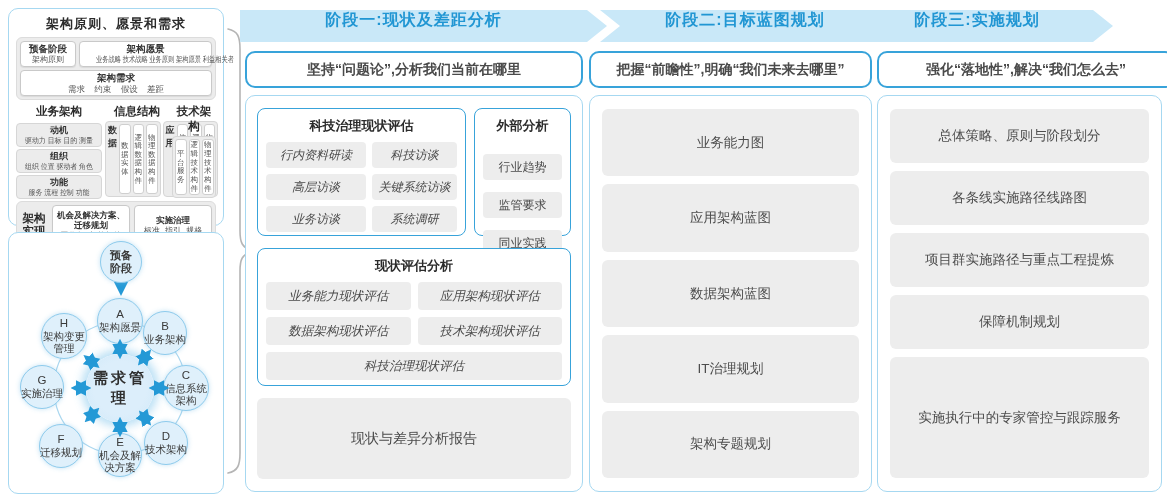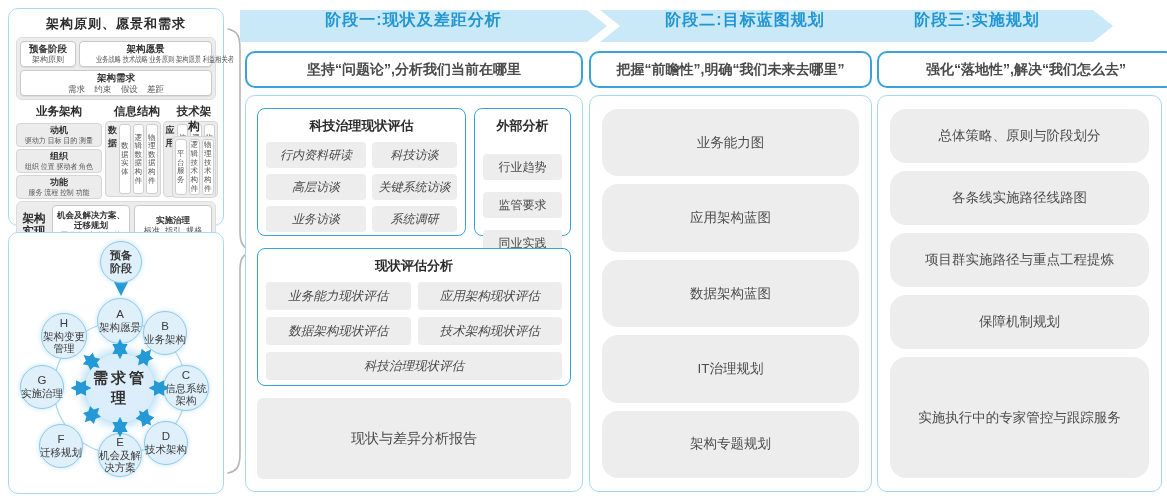--- a/index.html
+++ b/index.html
@@ -99,21 +99,21 @@
   .chip{background:#ededed;border-radius:4px;display:flex;align-items:center;justify-content:center;
         font-size:12px;color:#4a4a4a;min-height:24px;padding:1px 2px;text-align:center;}
   .external{width:97px;display:flex;flex-direction:column;}
   .external .chip{flex:1;margin-top:12px;}
   .assess{height:138px;}
   .assess .grid2{grid-template-columns:1fr 1fr;gap:7px;}
   .assess .chip{min-height:26px;font-size:12.5px;}
   .chip-wide{grid-column:1 / -1;}
   .report-box{flex:1;background:#ededed;border-radius:6px;display:flex;align-items:center;justify-content:center;
               font-size:14px;color:#4a4a4a;}
-  .deliverable{flex:1;background:#ededed;border-radius:16px;display:flex;align-items:center;justify-content:center;
+  .deliverable{flex:1;background:#ededed;border-radius:6px;display:flex;align-items:center;justify-content:center;
                font-size:13.5px;color:#4d4d4d;text-align:center;padding:2px 6px;box-sizing:border-box;}
   .col3 .deliverable.fixed{flex:none;height:54px;}
 </style>
 </head>
 <body>
 
 <div class="canvas">
 
   <section class="panel left-top">
     <h2 class="panel-title">架构原则、愿景和需求</h2>

